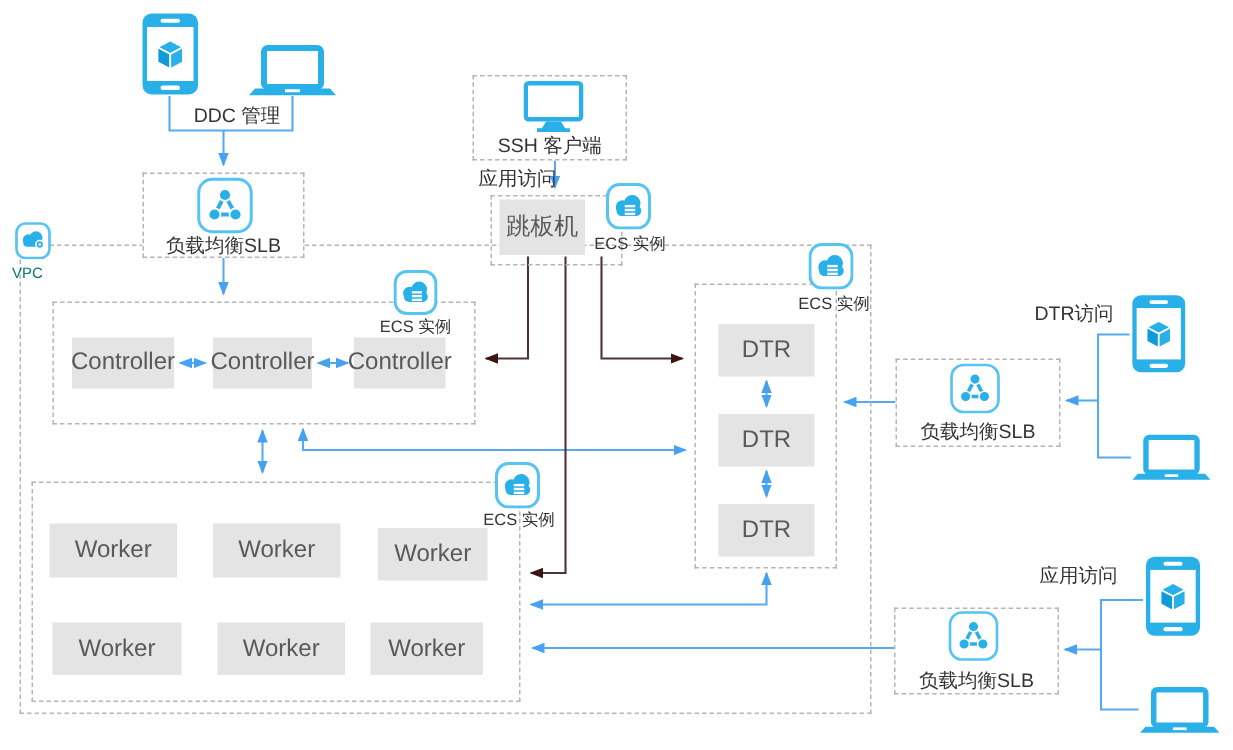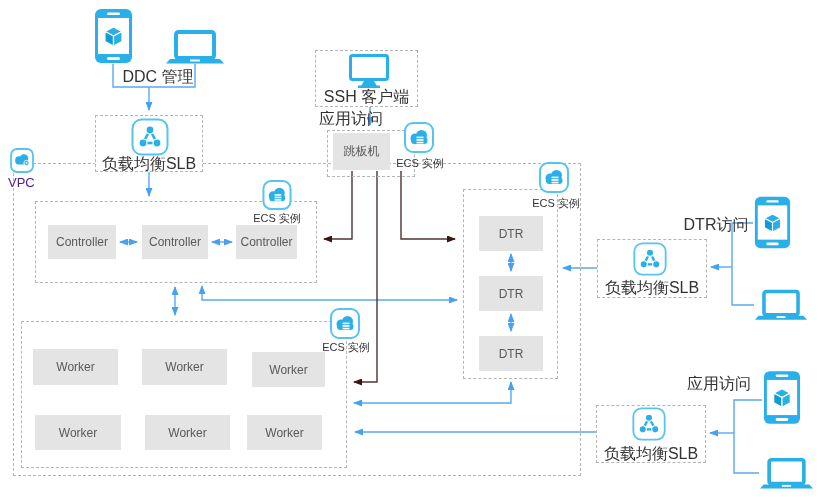--- a/index.html
+++ b/index.html
@@ -5,23 +5,23 @@
   html,body{margin:0;padding:0;background:#fff;}
   .stage{
     position:relative;width:822px;height:500px;background:#fff;overflow:hidden;
     font-family:"Liberation Sans","DejaVu Sans",sans-serif;
   }
   .dashed-box{position:absolute;border:1px dashed #b5b5b5;box-sizing:border-box;}
   .dashed-box.white{background:#fff;}
   .gray-node{
     position:absolute;background:#e4e4e4;color:#595959;
     display:flex;align-items:center;justify-content:center;
-    font-size:12px;box-sizing:border-box;
+    font-size:16px;box-sizing:border-box;
   }
-  .lbl{position:absolute;font-size:16px;color:#333;white-space:nowrap;line-height:14px;}
+  .lbl{position:absolute;font-size:13px;color:#333;white-space:nowrap;line-height:14px;}
   .lbl.c{text-align:center;}
   .icon{position:absolute;line-height:0;}
   svg{display:block;}
   #wires{position:absolute;left:0;top:0;}
 </style>
 </head>
 <body>
 
 <div class="stage">
 
@@ -164,21 +164,21 @@
       <rect x="1" y="1" width="22" height="23" rx="6" fill="#fff" stroke="#55c4f2" stroke-width="1.8"></rect>
       <g fill="#29b0e8">
           <circle cx="9" cy="12" r="3.8"></circle>
           <circle cx="14" cy="10.5" r="4.3"></circle>
           <rect x="5.5" y="11" width="13" height="5.5" rx="2.7"></rect>
         </g>
       <circle cx="16.5" cy="15" r="2.6" fill="#29b0e8" stroke="#fff" stroke-width="1"></circle>
       <circle cx="16.5" cy="15" r="0.9" fill="#fff"></circle>
     </svg>
   </div>
-  <div class="lbl" style="left:8px;top:176px;font-size:13px;color:#4c1d95;">VPC</div>
+  <div class="lbl" style="left:8px;top:176px;font-size:10px;color:#0f766e;">VPC</div>
 
   <div class="icon" style="left:404px;top:122px;">
     <svg width="30" height="31" viewBox="0 0 30 31">
       <rect x="1" y="1" width="28" height="29" rx="8" fill="#fff" stroke="#55c4f2" stroke-width="2"></rect>
       <g fill="#29b0e8">
           <circle cx="11" cy="16" r="4.5"></circle>
           <circle cx="17.5" cy="13.5" r="5.5"></circle>
           <rect x="7" y="15" width="16.5" height="7" rx="3.5"></rect>
         </g>
       <g fill="#fff">
@@ -234,21 +234,21 @@
         </g>
       <g fill="#fff">
           <rect x="12.5" y="14.6" width="7" height="1.6"></rect>
           <rect x="12.5" y="17.2" width="7" height="1.6"></rect>
           <rect x="12.5" y="19.8" width="7" height="1.6"></rect>
         </g>
     </svg>
   </div>
   <div class="lbl c" style="left:530px;top:196px;width:52px;font-size:11px;">ECS 实例</div>
 
-  <div class="lbl c" style="left:681px;top:218px;width:70px;">DTR访问</div>
+  <div class="lbl c" style="left:681px;top:202px;width:70px;">DTR访问</div>
   <div class="icon" style="left:631px;top:242px;">
     <svg width="38" height="34" viewBox="0 0 38 38">
       <rect x="1.5" y="1.5" width="35" height="35" rx="9" fill="#fff" stroke="#55c4f2" stroke-width="2"></rect>
       <g stroke="#29b0e8" stroke-width="2.6">
           <line x1="19" y1="12" x2="12" y2="25"></line>
           <line x1="19" y1="12" x2="26" y2="25"></line>
           <line x1="12" y1="25" x2="26" y2="25"></line>
         </g>
       <circle cx="19" cy="12" r="4" fill="#29b0e8" stroke="#fff" stroke-width="1.2"></circle>
       <circle cx="12" cy="25" r="4" fill="#29b0e8" stroke="#fff" stroke-width="1.2"></circle>

